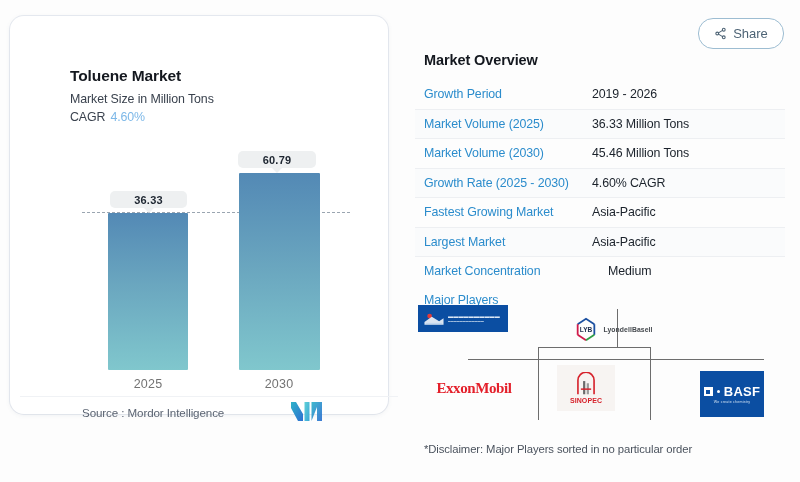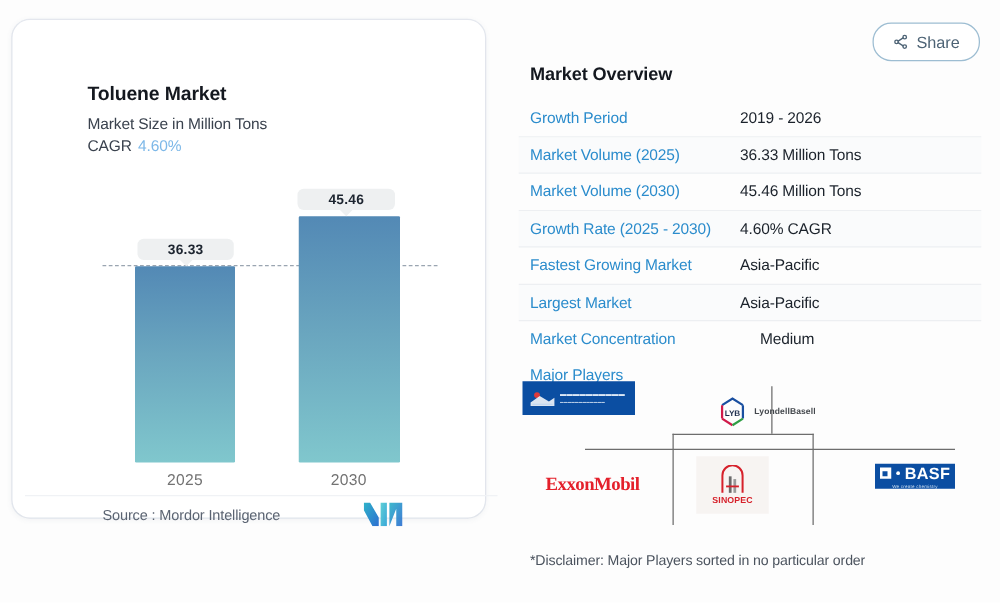--- a/index.html
+++ b/index.html
@@ -141,21 +141,21 @@
   }
 
   .sinopec{
     left:139px;top:60px;width:58px;height:46px;background:#f7f4f2;
     flex-direction:column;gap:1px;
   }
   .sino-mark{width:22px;height:24px;position:relative;}
   .sino-txt{font-size:7px;color:#d6212b;font-weight:bold;letter-spacing:.1px;}
 
   .basf{
-    left:282px;top:66px;width:64px;height:20px;background:#0b4ea2;
+    left:282px;top:66px;width:64px;height:46px;background:#0b4ea2;
     flex-direction:column;gap:1px;justify-content:center;
   }
   .basf-row{display:flex;align-items:center;gap:4px;}
   .basf-sq{width:9px;height:9px;background:#fff;position:relative;}
   .basf-sq:after{content:"";position:absolute;left:2.5px;top:2.5px;width:4px;height:4px;background:#0b4ea2;}
   .basf-dot{width:3px;height:3px;background:#fff;border-radius:50%;}
   .basf-txt{color:#fff;font-size:13px;font-weight:bold;letter-spacing:.3px;}
   .basf-tag{color:#cfe0f2;font-size:3.6px;letter-spacing:.2px;}
 
   .disclaimer{
@@ -178,21 +178,21 @@
     </div>
 
     <div class="plot">
 
       <div class="dashline"></div>
 
       <div class="bar bar-2025"></div>
       <div class="bar bar-2030"></div>
 
       <div class="tip tip-2025">36.33</div>
-      <div class="tip tip-2030">45.46</div>
+      <div class="tip tip-2030">60.79</div>
 
       <div class="xlabel a">2025</div>
       <div class="xlabel b">2030</div>
     </div>
 
     <div class="footer-sep"></div>
     <div class="source">Source :  Mordor Intelligence</div>
 
     <svg class="mi-logo" viewBox="0 0 62 38">
       <defs>

